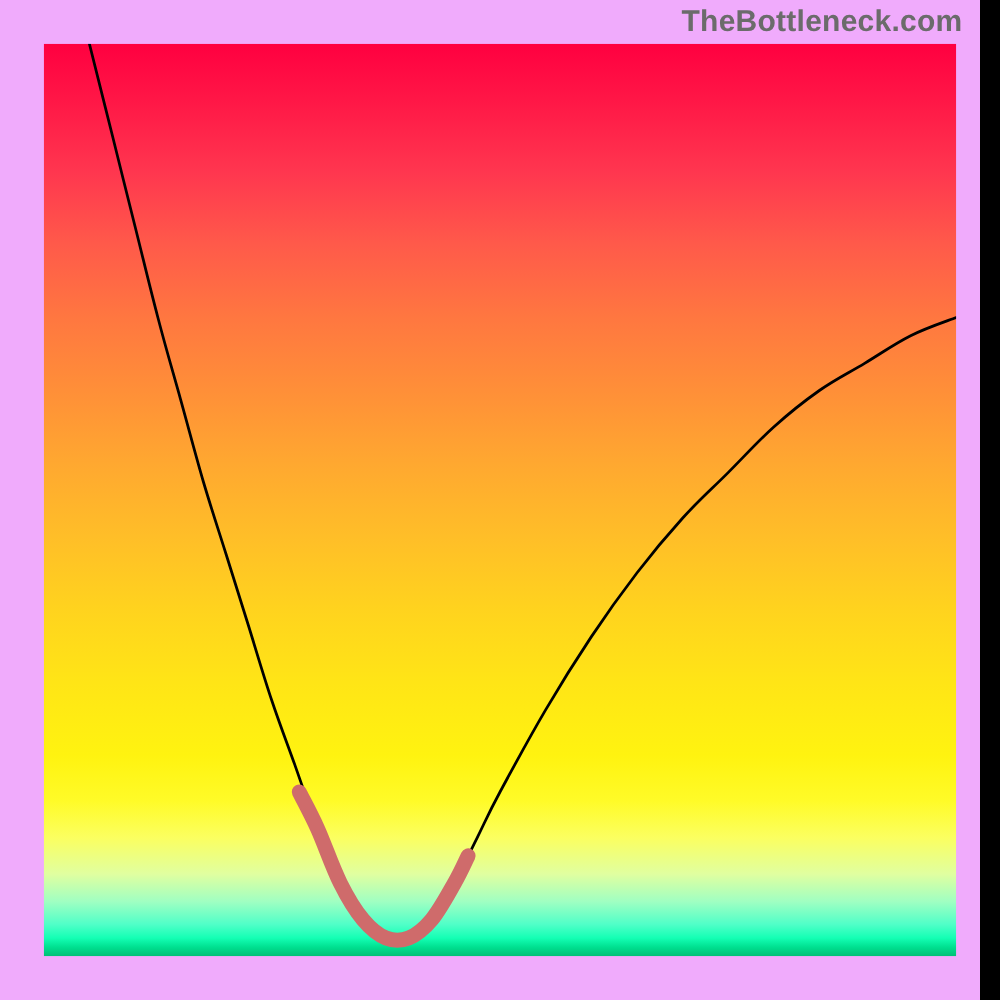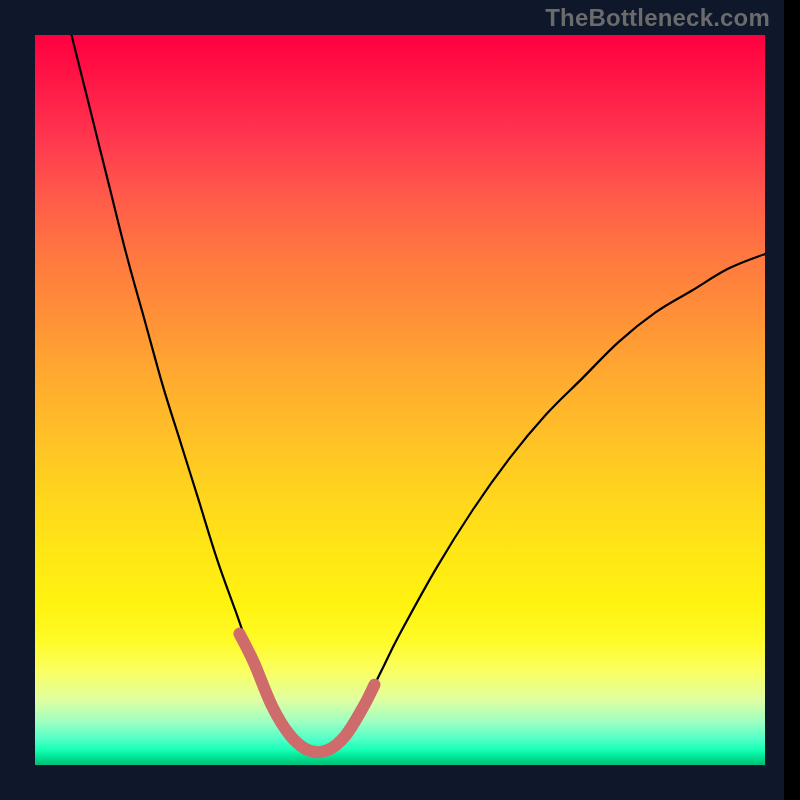--- a/index.html
+++ b/index.html
@@ -1,21 +1,21 @@
 <!DOCTYPE html>
 <html><head>
 <meta charset="utf-8">
 <style>
   * { margin: 0; padding: 0; box-sizing: border-box; }
   html, body { width: 800px; height: 800px; overflow: hidden; background: #000; }
   .frame {
     position: absolute;
     top: 0; left: 0;
     width: 784px; height: 800px;
-    background: #0f172a;
+    background: #f0abfc;
   }
   .plot {
     position: absolute;
     top: 35px;
     left: 35px;
     width: 730px;
     height: 730px;
     overflow: hidden;
   }
   .gradient {

